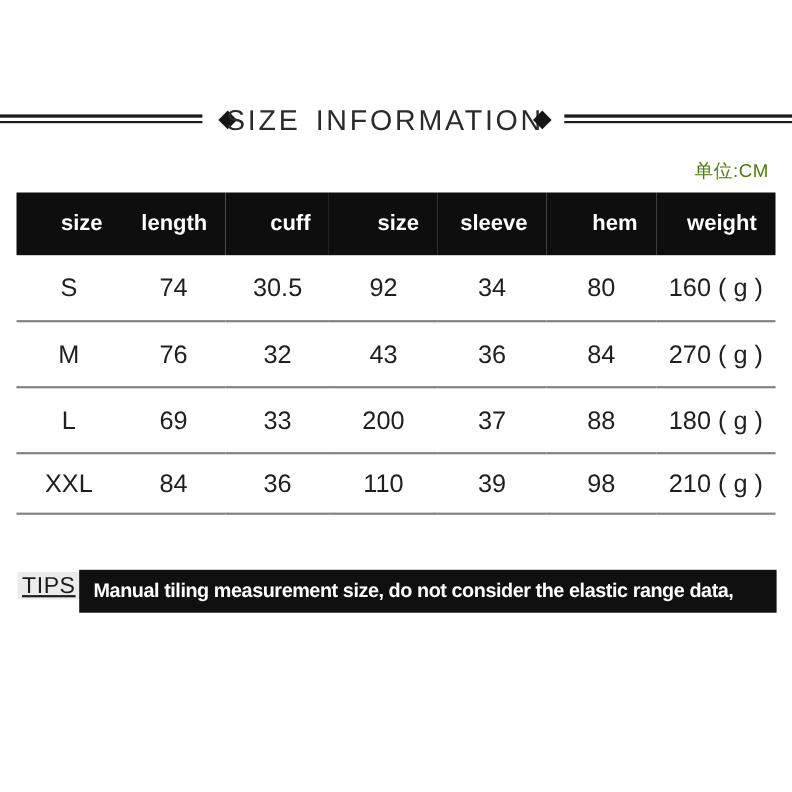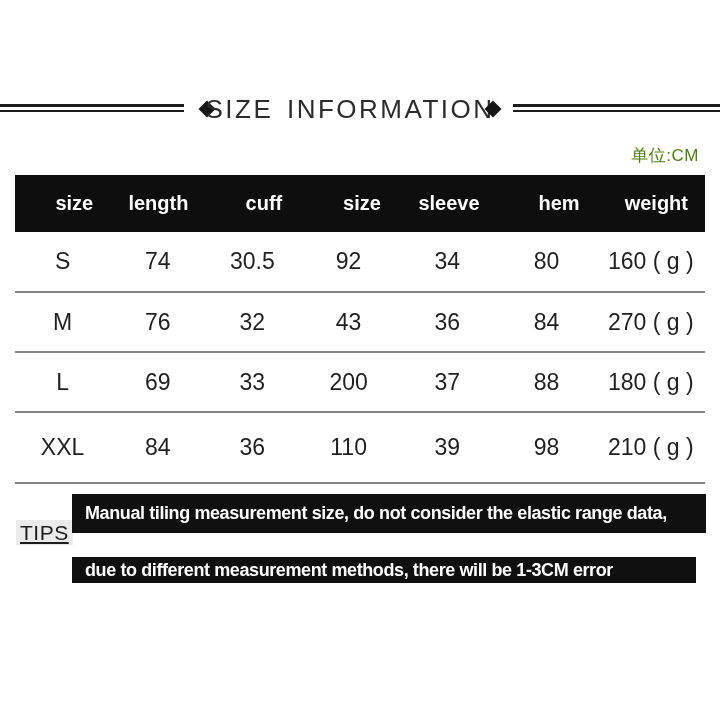--- a/index.html
+++ b/index.html
@@ -23,35 +23,35 @@
   }
   
   .size-table{
     position:absolute;left:15px;top:175px;width:690px;border-collapse:collapse;table-layout:fixed;
   }
   .size-table thead tr{height:38px;background:#0e0e0e;}
   .size-table th{
     color:#ffffff;font-size:20px;font-weight:700;text-align:right;vertical-align:middle;padding:17px;
   }
   .size-table tbody tr{height:60px;}
-  .size-table tbody tr.last{height:71px;}
+  .size-table tbody tr.last{height:55px;}
   .size-table td{
     text-align:center;vertical-align:middle;font-size:23px;color:#1f1f1f;padding:0;
     border-bottom:2px solid #828282;
   }
   
   .tips-label{
     position:absolute;left:16px;top:520px;height:25px;line-height:25px;padding:0 4px;
     background:#ebebeb;color:#1c1c1c;font-size:21px;letter-spacing:0.5px;text-decoration:underline;
   }
   .tips-bar{
     position:absolute;left:72px;background:#101010;color:#ffffff;display:flex;align-items:center;
     padding-left:13px;font-weight:700;font-size:18px;letter-spacing:-0.4px;white-space:nowrap;overflow:hidden;
   }
-  .tips-bar-1{top:494px;width:621px;height:39px;}
+  .tips-bar-1{top:518px;width:621px;height:39px;}
   .tips-bar-2{top:557px;width:611px;height:26px;}
 </style>
 </head>
 <body>
 
 <div id="canvas">
 
   <div class="rule rule-left"></div>
   <div class="diamond diamond-left"></div>
   <div class="page-title">SIZE INFORMATION</div>
@@ -116,15 +116,14 @@
         <td>110</td>
         <td>39</td>
         <td>98</td>
         <td>210 ( g )</td>
       </tr>
     </tbody>
   </table>
 
   <div class="tips-label">TIPS</div>
   <div class="tips-bar tips-bar-1">Manual tiling measurement size, do not consider the elastic range data,</div>
-  <div class="tips-bar tips-bar-2">due to different measurement methods, there will be 1-3CM error</div>
 
 </div>
 
 </body></html>

